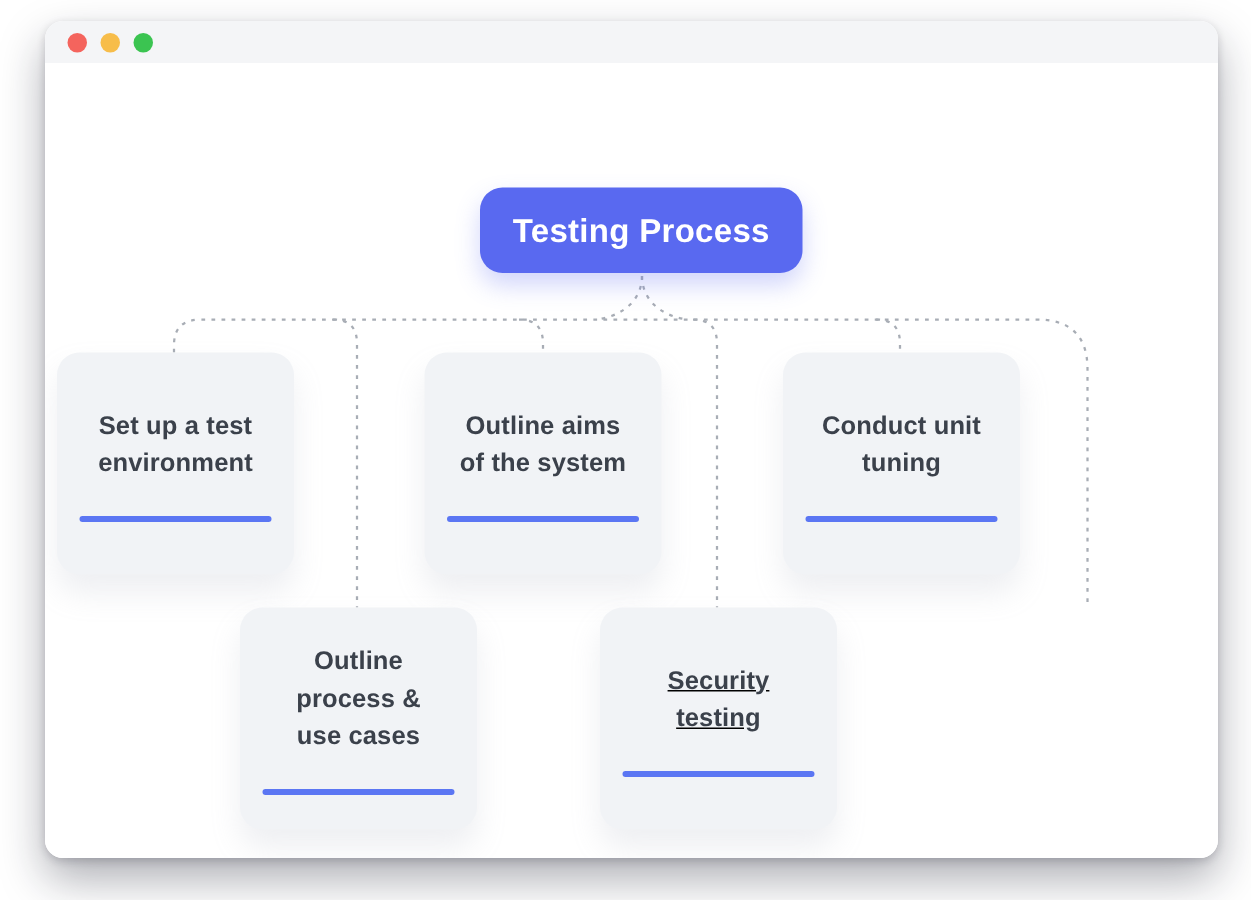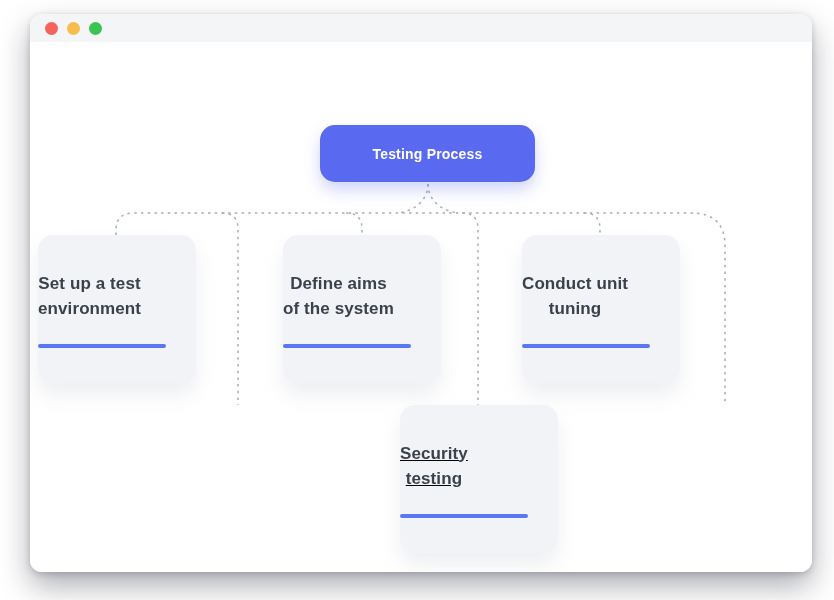--- a/index.html
+++ b/index.html
@@ -26,29 +26,29 @@
   .connectors { position: absolute; left: 0; top: 0; width: 782px; height: 530px; }
   .dash {
     fill: none; stroke: #a8adb5; stroke-width: 1.5;
     stroke-dasharray: 2.5 4.2;
   }
 
   .root-node {
     position: absolute; left: 290px; top: 83px; width: 215px; height: 57px;
     background: #5969f0; border-radius: 15px;
     display: flex; align-items: center; justify-content: center;
-    color: #ffffff; font-size: 14px; font-weight: 700; letter-spacing: .2px;
+    color: #ffffff; font-size: 22px; font-weight: 700; letter-spacing: .2px;
     box-shadow: 0 8px 16px rgba(89,105,240,.28);
     cursor: pointer;
   }
 
   .node {
     position: absolute; width: 158px; height: 148px;
     background: #f1f3f6; border-radius: 15px;
-    display: flex; flex-direction: column; align-items: flex-start; justify-content: center;
+    display: flex; flex-direction: column; align-items: center; justify-content: center;
     box-shadow: 0 12px 20px rgba(160,168,182,.18);
     cursor: pointer;
     gap: 12px;
   }
   .node-label {
     white-space: pre-line; text-align: center;
     color: #3b414b; font-size: 17px; line-height: 25px;
     font-weight: 600; letter-spacing: .1px;
   }
   .underline {
@@ -96,31 +96,37 @@
       <span>Testing Process</span>
     </div>
 
     <div class="node pos-a">
       <span class="node-label">Set up a test
 environment</span>
       <span class="underline"></span>
     </div>
 
     <div class="node pos-b">
-      <span class="node-label">Define aims
+      <span class="node-label">Outline aims
 of the system</span>
       <span class="underline"></span>
     </div>
 
     <div class="node pos-c">
       <span class="node-label">Conduct unit
 tuning</span>
       <span class="underline"></span>
     </div>
 
+    <div class="node pos-d">
+      <span class="node-label">Outline
+process &amp;
+use cases</span>
+      <span class="underline"></span>
+    </div>
 
     <div class="node pos-e">
       <span class="node-label">Security
 testing</span>
       <span class="underline"></span>
     </div>
 
 
   </div>
 </div>

